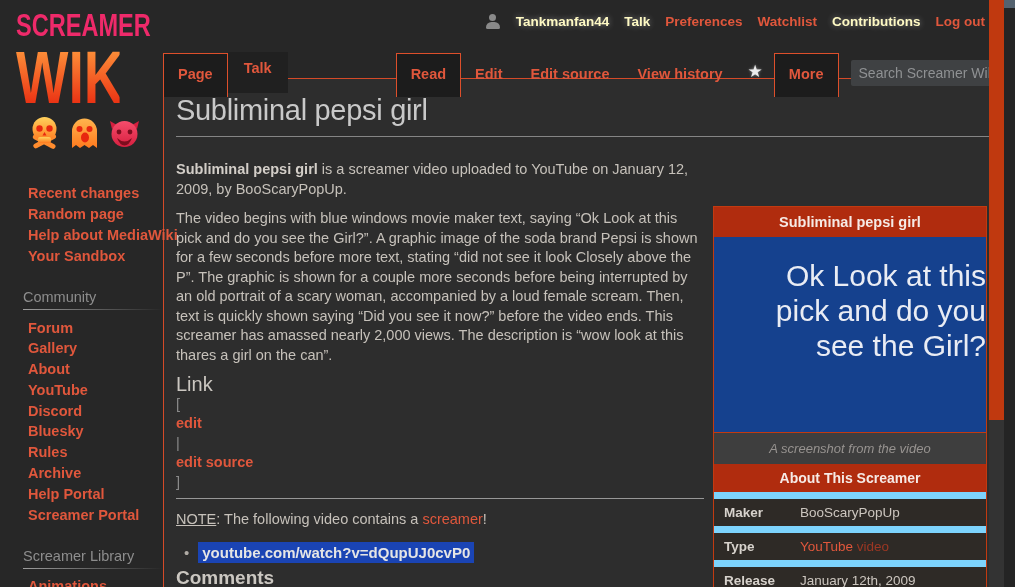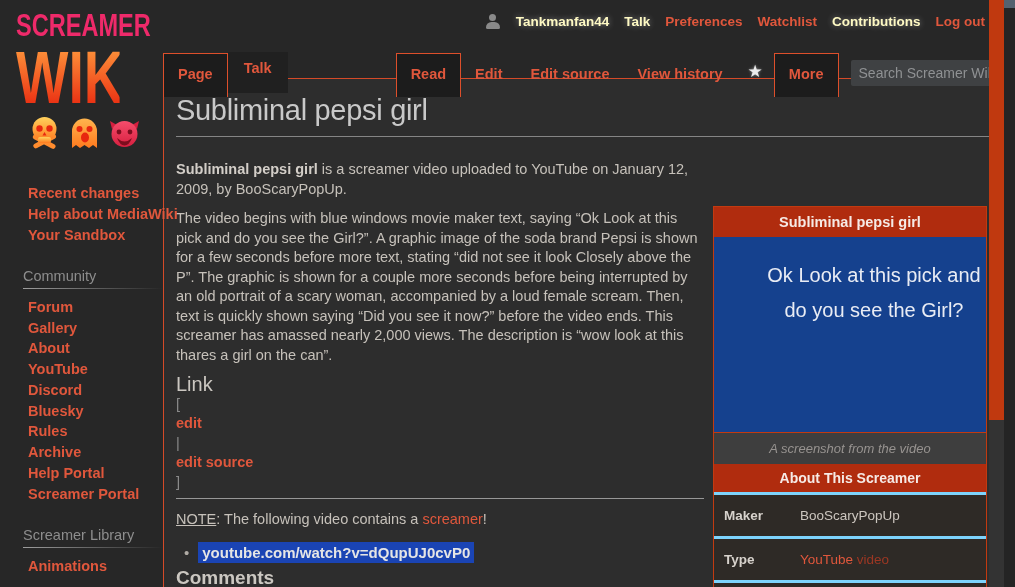--- a/index.html
+++ b/index.html
@@ -67,24 +67,24 @@
 
   .link-list { margin:12px 0 0 8px; }
   .link-list li { list-style:none; display:flex; align-items:center; gap:9px; }
   .bullet-glyph { color:#b0aba5; font-size:15px; }
   .video-link { background:#1a44b4; color:#e5e5e5; font-weight:700; font-size:15px; padding:1px 4px; cursor:pointer; }
 
   
   .infobox { position:absolute; top:127px; left:549px; width:274px; background:#2e2a26; border:1.5px solid #c23a10; z-index:2; }
   .infobox-title { background:#b02c0e; color:#f6eae5; font-weight:700; font-size:14.5px; text-align:center; padding:7px 4px; }
   .infobox-image { height:195px; background:#15418e; display:flex; justify-content:center; }
-  .infobox-image-text { margin-top:21px; width:232px; text-align:center; font-size:20px; line-height:35px; color:#e9ecf4;margin-left:48px; }
+  .infobox-image-text { margin-top:21px; width:232px; text-align:right; font-size:30px; line-height:35px; color:#e9ecf4;margin-left:48px; }
   .infobox-caption { background:#3e3e3e; border-top:1.5px solid #c23a10; color:#979390; font-style:italic; font-size:13px; text-align:center; padding:8px 4px; }
   .infobox-about { background:#b02c0e; color:#f6eae5; font-weight:700; font-size:14px; text-align:center; padding:6px 4px; }
-  .ib-row { display:flex; padding:13px 0; border-top:3px solid #7dd3fc; font-size:13.5px; }
+  .ib-row { display:flex; padding:6px 0; border-top:7px solid #7dd3fc; font-size:13.5px; }
   .ib-label { flex:0 0 86px; padding-left:10px; font-weight:700; color:#d7d2cc; }
   .ib-value { color:#ccc6bf; }
   .ib-dark-red { color:#9c3723; }
 
   
   .inner-scroll-track { position:absolute; right:11px; top:0; width:15px; height:587px; background:#333333; z-index:7; }
   .inner-scroll-thumb { position:absolute; right:11px; top:0; width:15px; height:420px; background:#c0390f; z-index:8; cursor:pointer; }
   .outer-scroll-track { position:absolute; right:0; top:0; width:11px; height:587px; background:#242424; z-index:7; }
   .outer-scroll-thumb { position:absolute; right:0; top:0; width:11px; height:8px; background:#54626f; z-index:8; cursor:pointer; }
 </style>
@@ -171,20 +171,21 @@
     <div class="star-tab">★</div>
     <div class="tab boxed">More</div>
     <div class="search-wrap">
       <input class="search-input" type="text" placeholder="Search Screamer Wiki" style="">
 
     </div>
   </div>
 
   <nav class="sidebar">
     <a class="sb-link">Recent changes</a>
+    <a class="sb-link">Random page</a>
     <a class="sb-link">Help about MediaWiki</a>
     <a class="sb-link">Your Sandbox</a>
 
     <div class="sb-header">Community</div>
     <div class="sb-rule"></div>
     <a class="sb-link">Forum</a>
     <a class="sb-link">Gallery</a>
     <a class="sb-link">About</a>
     <a class="sb-link">YouTube</a>
     <a class="sb-link">Discord</a>

